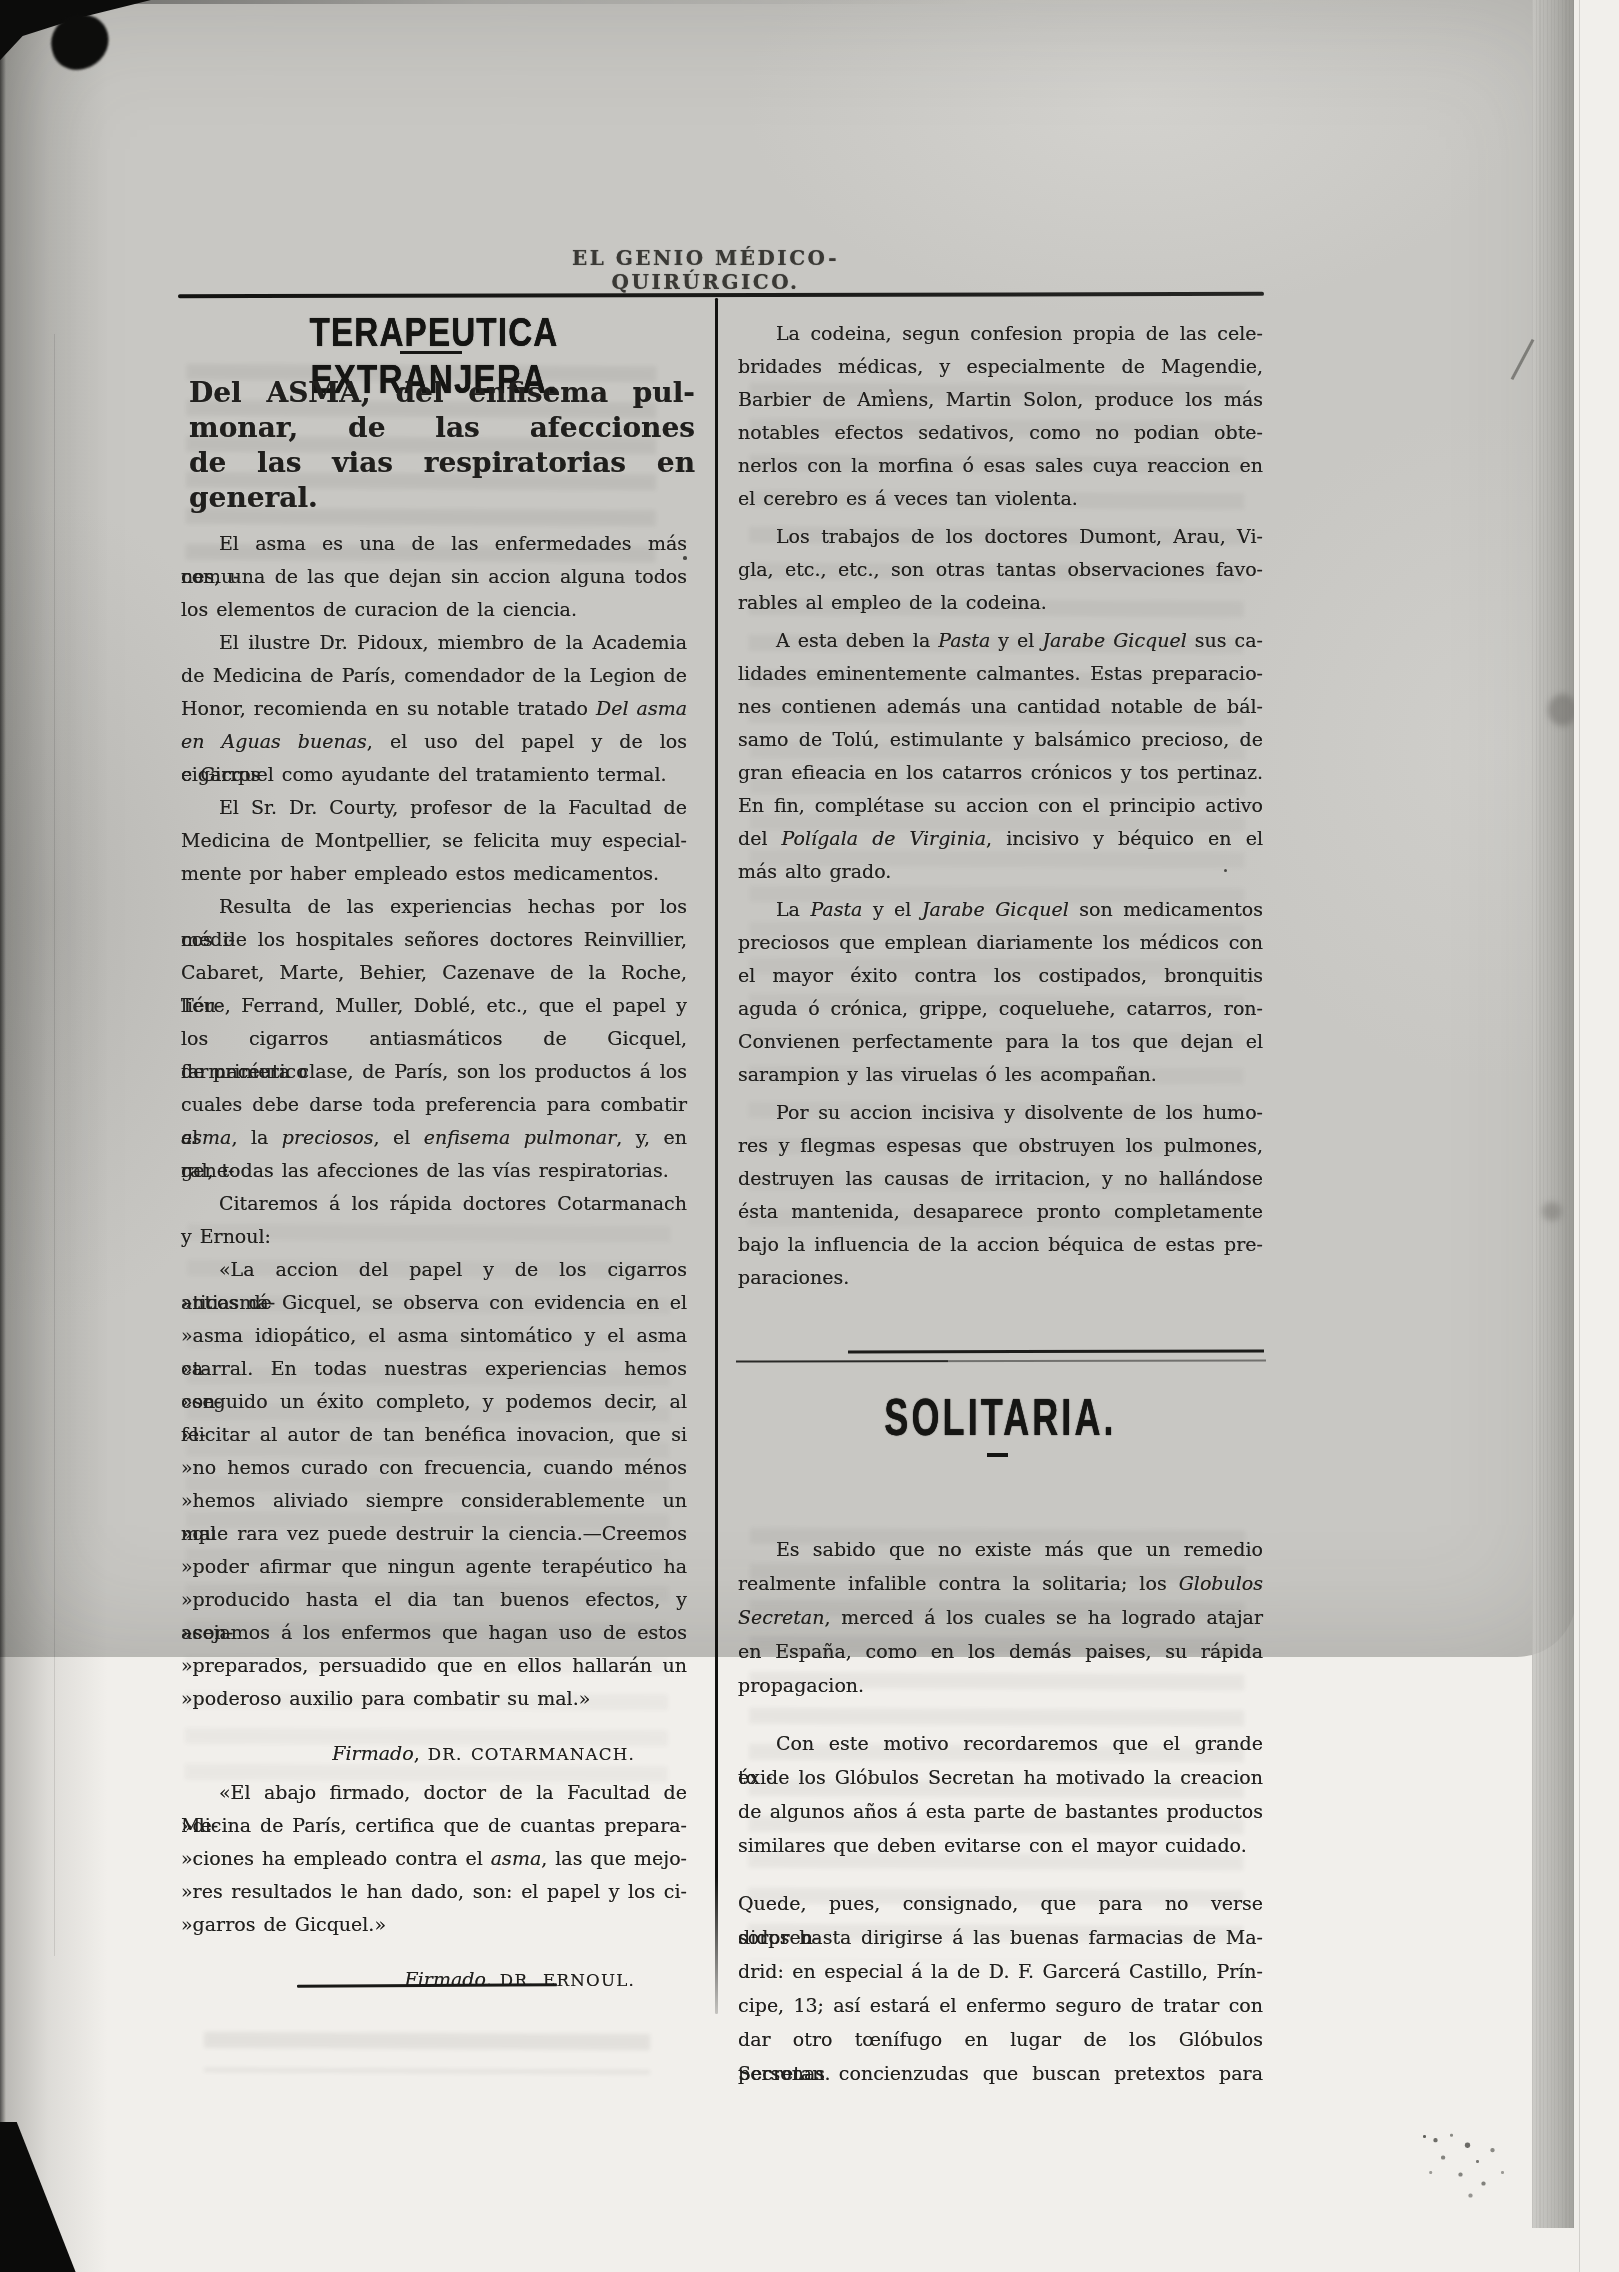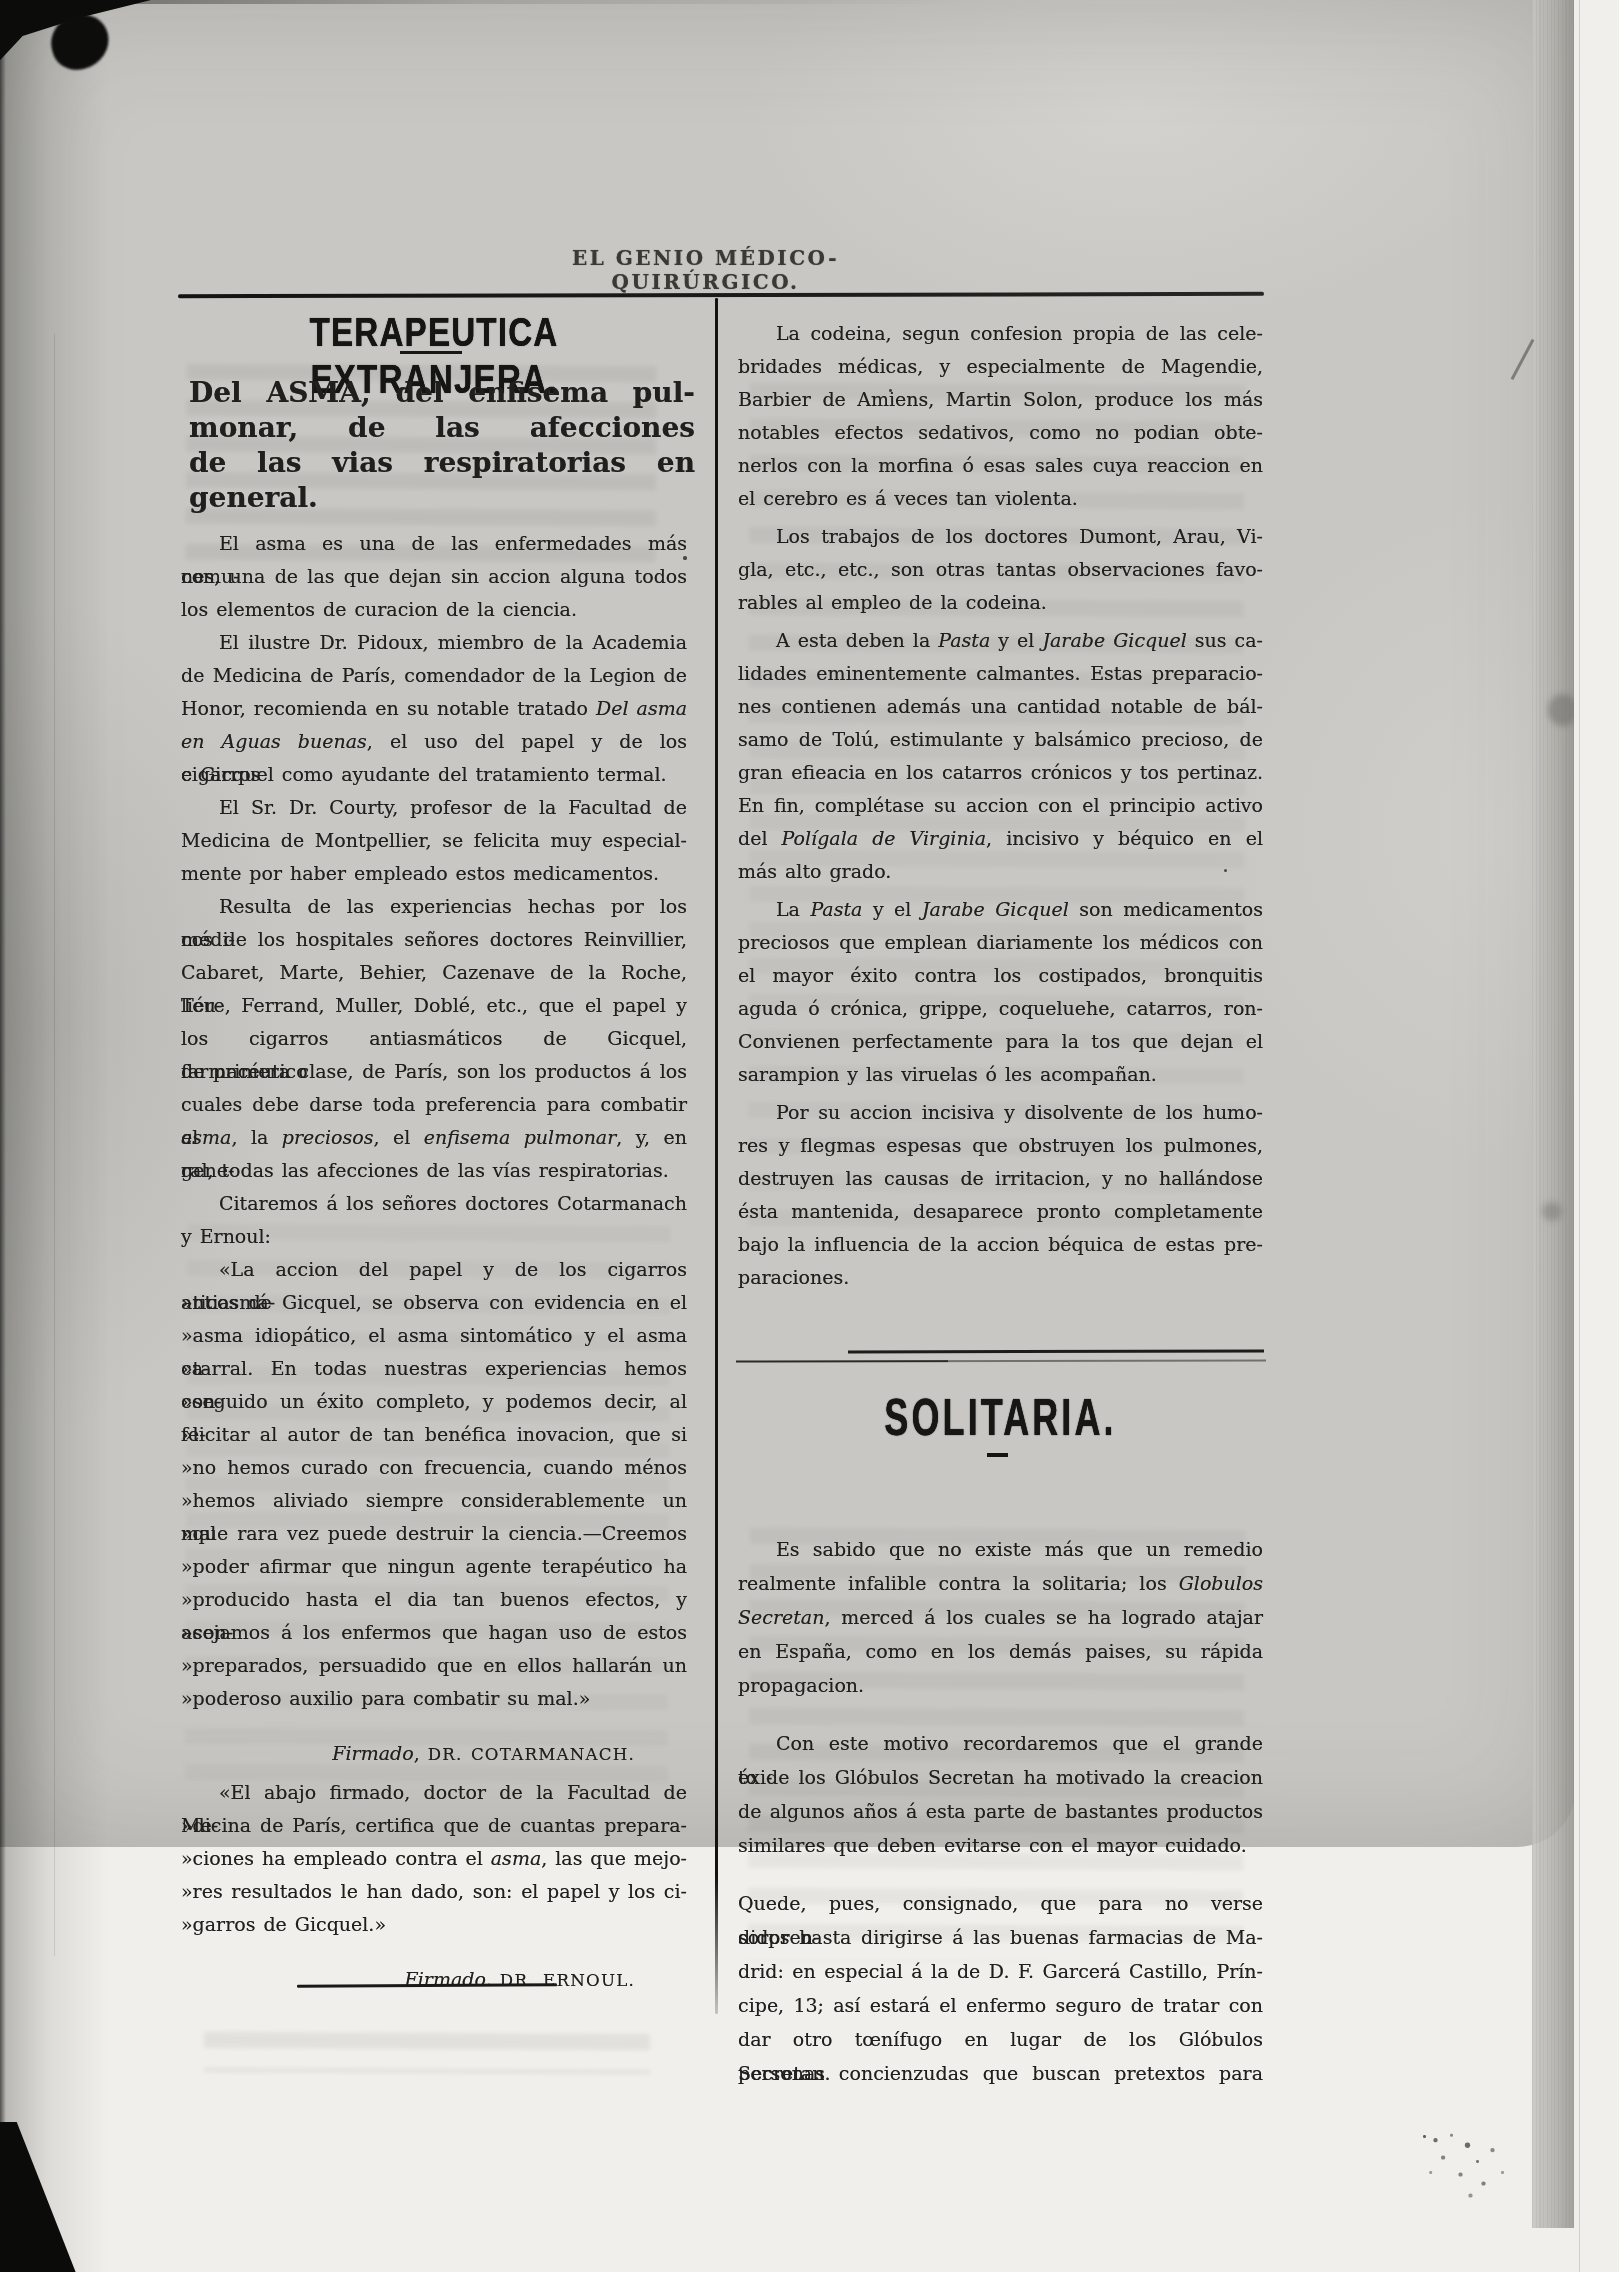--- a/index.html
+++ b/index.html
@@ -3,21 +3,21 @@
 <meta charset="utf-8">
 <style>
   html,body{margin:0;padding:0;}
   body{
     width:1619px;height:2273px;position:relative;overflow:hidden;
     background:#f1efeb;
     font-family:"DejaVu Serif","Liberation Serif",serif;
   }
   
   .page{
-    position:absolute;left:0;top:0;width:1576px;height:1847px;
+    position:absolute;left:0;top:0;width:1576px;height:1657px;
     background:
       radial-gradient(ellipse 557px 309px at 72% 6%, #d3d2ce 0%, rgba(211,210,206,0) 70%),
       radial-gradient(ellipse 495px 557px at 95% 45%, #cfceca 0%, rgba(207,206,202,0) 60%),
       radial-gradient(ellipse 433px 743px at 3% 55%, #b9b8b4 0%, rgba(185,184,180,0) 55%),
       #c8c7c3;
     box-shadow: inset 0 0 124px rgba(70,70,64,.22);
     border-radius:0 0 59px 0;
   }
   .ink{color:#201f1d;text-shadow:0 0 0.6px rgba(28,28,24,.55);}
   
@@ -136,21 +136,21 @@
         <div class="line">cos de los hospitales señores doctores Reinvillier,</div>
         <div class="line">Cabaret, Marte, Behier, Cazenave de la Roche, Teu-</div>
         <div class="line">liére, Ferrand, Muller, Doblé, etc., que el papel y</div>
         <div class="line">los cigarros antiasmáticos de Gicquel, farmacéutico</div>
         <div class="line">de primera clase, de París, son los productos á los</div>
         <div class="line">cuales debe darse toda preferencia para combatir el</div>
         <div class="line"><em>asma</em>, la <em>preciosos</em>, el <em>enfisema pulmonar</em>, y, en gene-</div>
         <div class="line last">ral, todas las afecciones de las vías respiratorias.</div>
       </div>
       <div class="para">
-        <div class="line">Citaremos á los señores doctores Cotarmanach</div>
+        <div class="line">Citaremos á los rápida doctores Cotarmanach</div>
         <div class="line last">y Ernoul:</div>
       </div>
       <div class="para">
         <div class="line">«La accion del papel y de los cigarros antiasmá-</div>
         <div class="line">»ticos de Gicquel, se observa con evidencia en el</div>
         <div class="line">»asma idiopático, el asma sintomático y el asma ca-</div>
         <div class="line">»tarral. En todas nuestras experiencias hemos con-</div>
         <div class="line">»seguido un éxito completo, y podemos decir, al fe-</div>
         <div class="line">»licitar al autor de tan benéfica inovacion, que si</div>
         <div class="line">»no hemos curado con frecuencia, cuando ménos</div>

